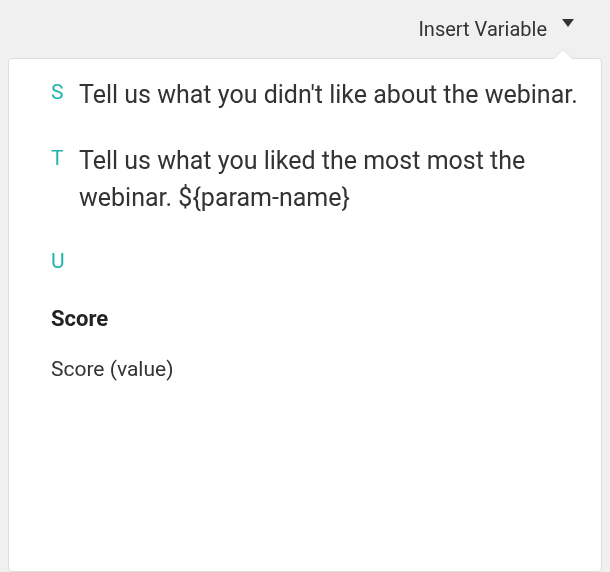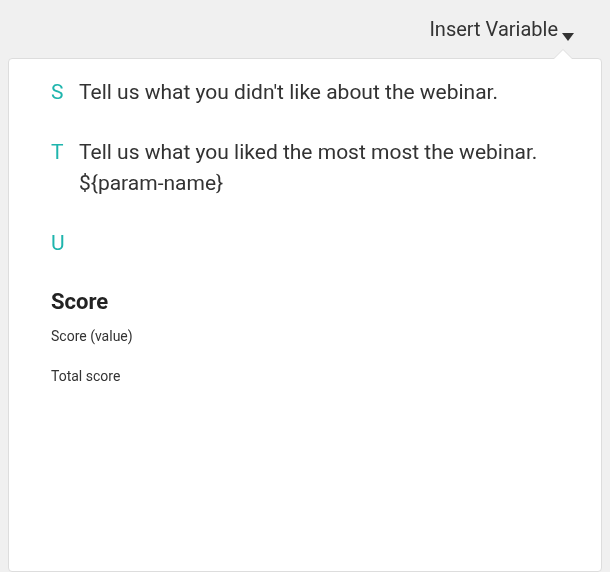--- a/index.html
+++ b/index.html
@@ -20,22 +20,22 @@
       height: 58px;
       background: #f0f0f0;
       display: flex;
       justify-content: flex-end;
       align-items: center;
       padding-right: 36px;
     }
     
     .insert-variable-btn {
       display: flex;
-      align-items: flex-end;
-      gap: 4px;
+      align-items: flex-start;
+      gap: 15px;
       font-size: 20px;
       color: #333;
       cursor: pointer;
       user-select: none;
     }
     
     .caret-down {
       width: 0;
       height: 0;
       border-left: 6px solid transparent;
@@ -97,38 +97,38 @@
       color: #1fb5ad;
       font-size: 21px;
       font-weight: 400;
       flex-shrink: 0;
       min-width: 18px;
       text-align: left;
     }
     
     .variable-text {
       color: #333;
-      font-size: 21px;
+      font-size: 25px;
       font-weight: 400;
     }
     
     .section-heading {
       font-size: 22px;
       font-weight: 700;
       color: #222;
       padding-left: 22px;
-      margin-bottom: 14px;
+      margin-bottom: 26px;
     }
     
     .score-list {
       padding-left: 22px;
     }
     
     .score-item {
-      font-size: 14px;
+      font-size: 21px;
       color: #333;
       font-weight: 400;
       margin-bottom: 24px;
       cursor: pointer;
     }
     
     .score-item:last-child {
       margin-bottom: 0;
     }
   </style>
@@ -160,16 +160,15 @@
       <span class="variable-letter">U</span>
     </div>
 
 
   </div>
 
   <div class="section-heading">Score</div>
 
   <div class="score-list">
     <div class="score-item">Score (value)</div>
-    <div class="score-item">Total score</div>
   </div>
 
 </div>
 
 </body></html>

